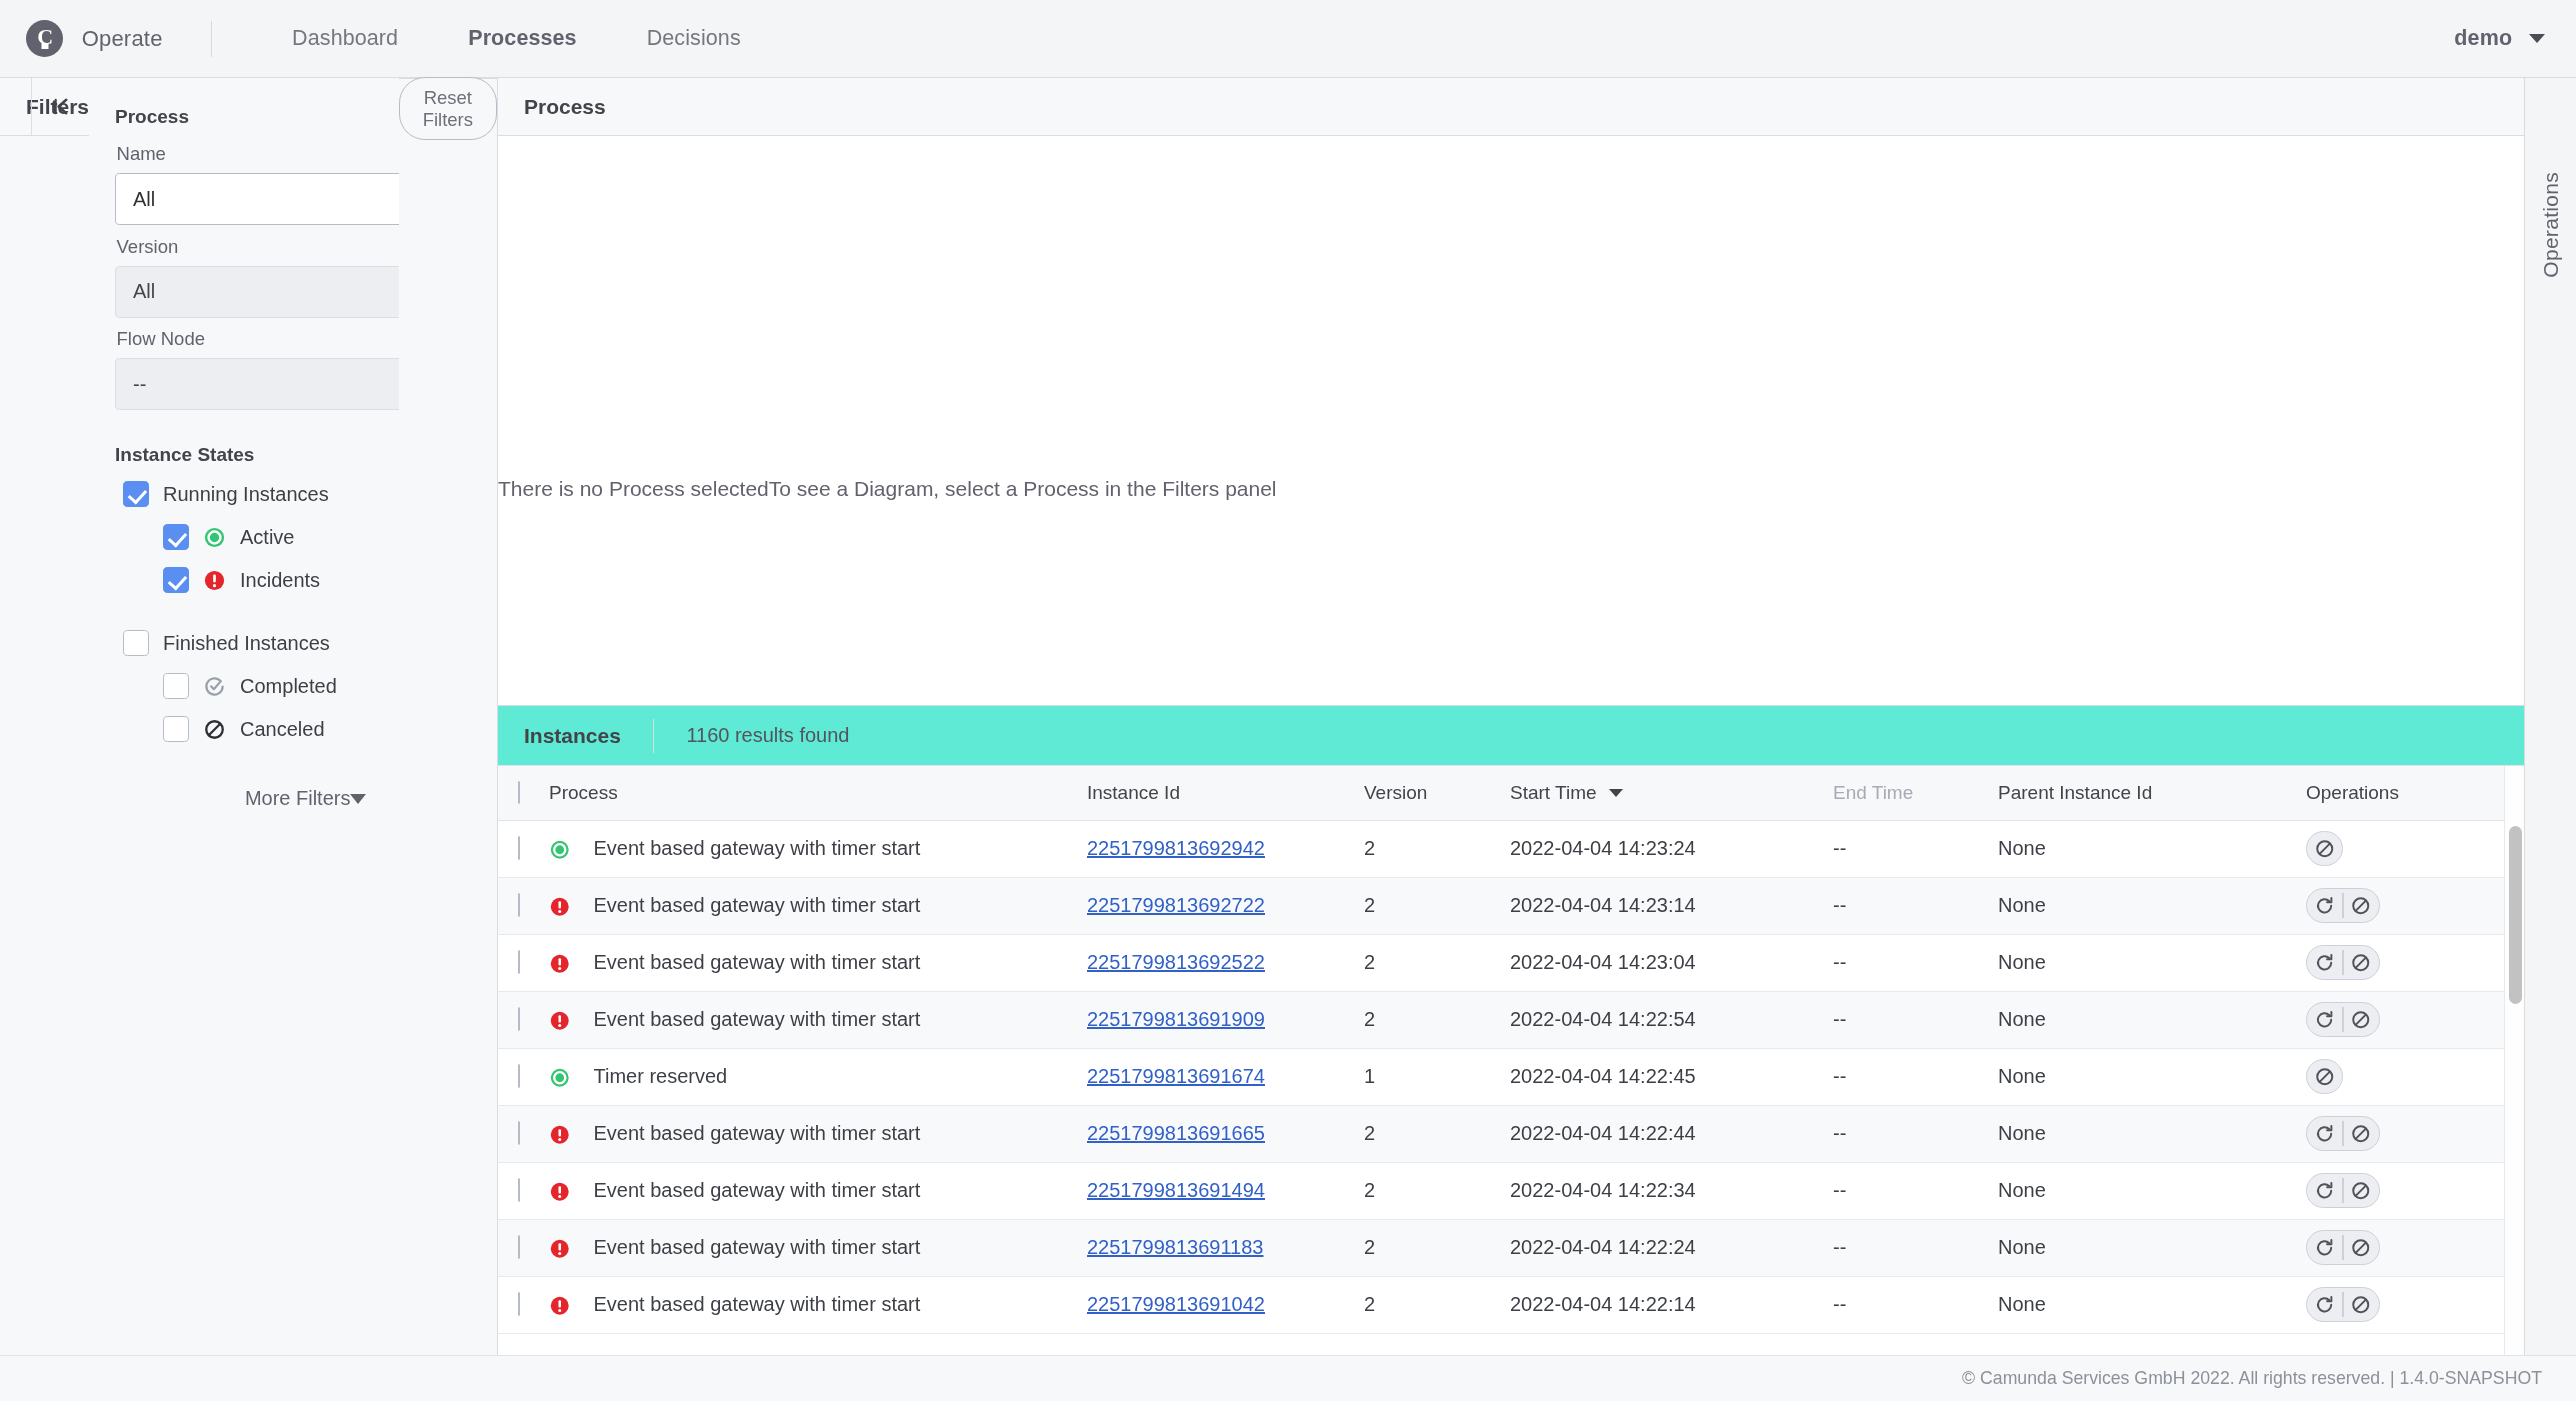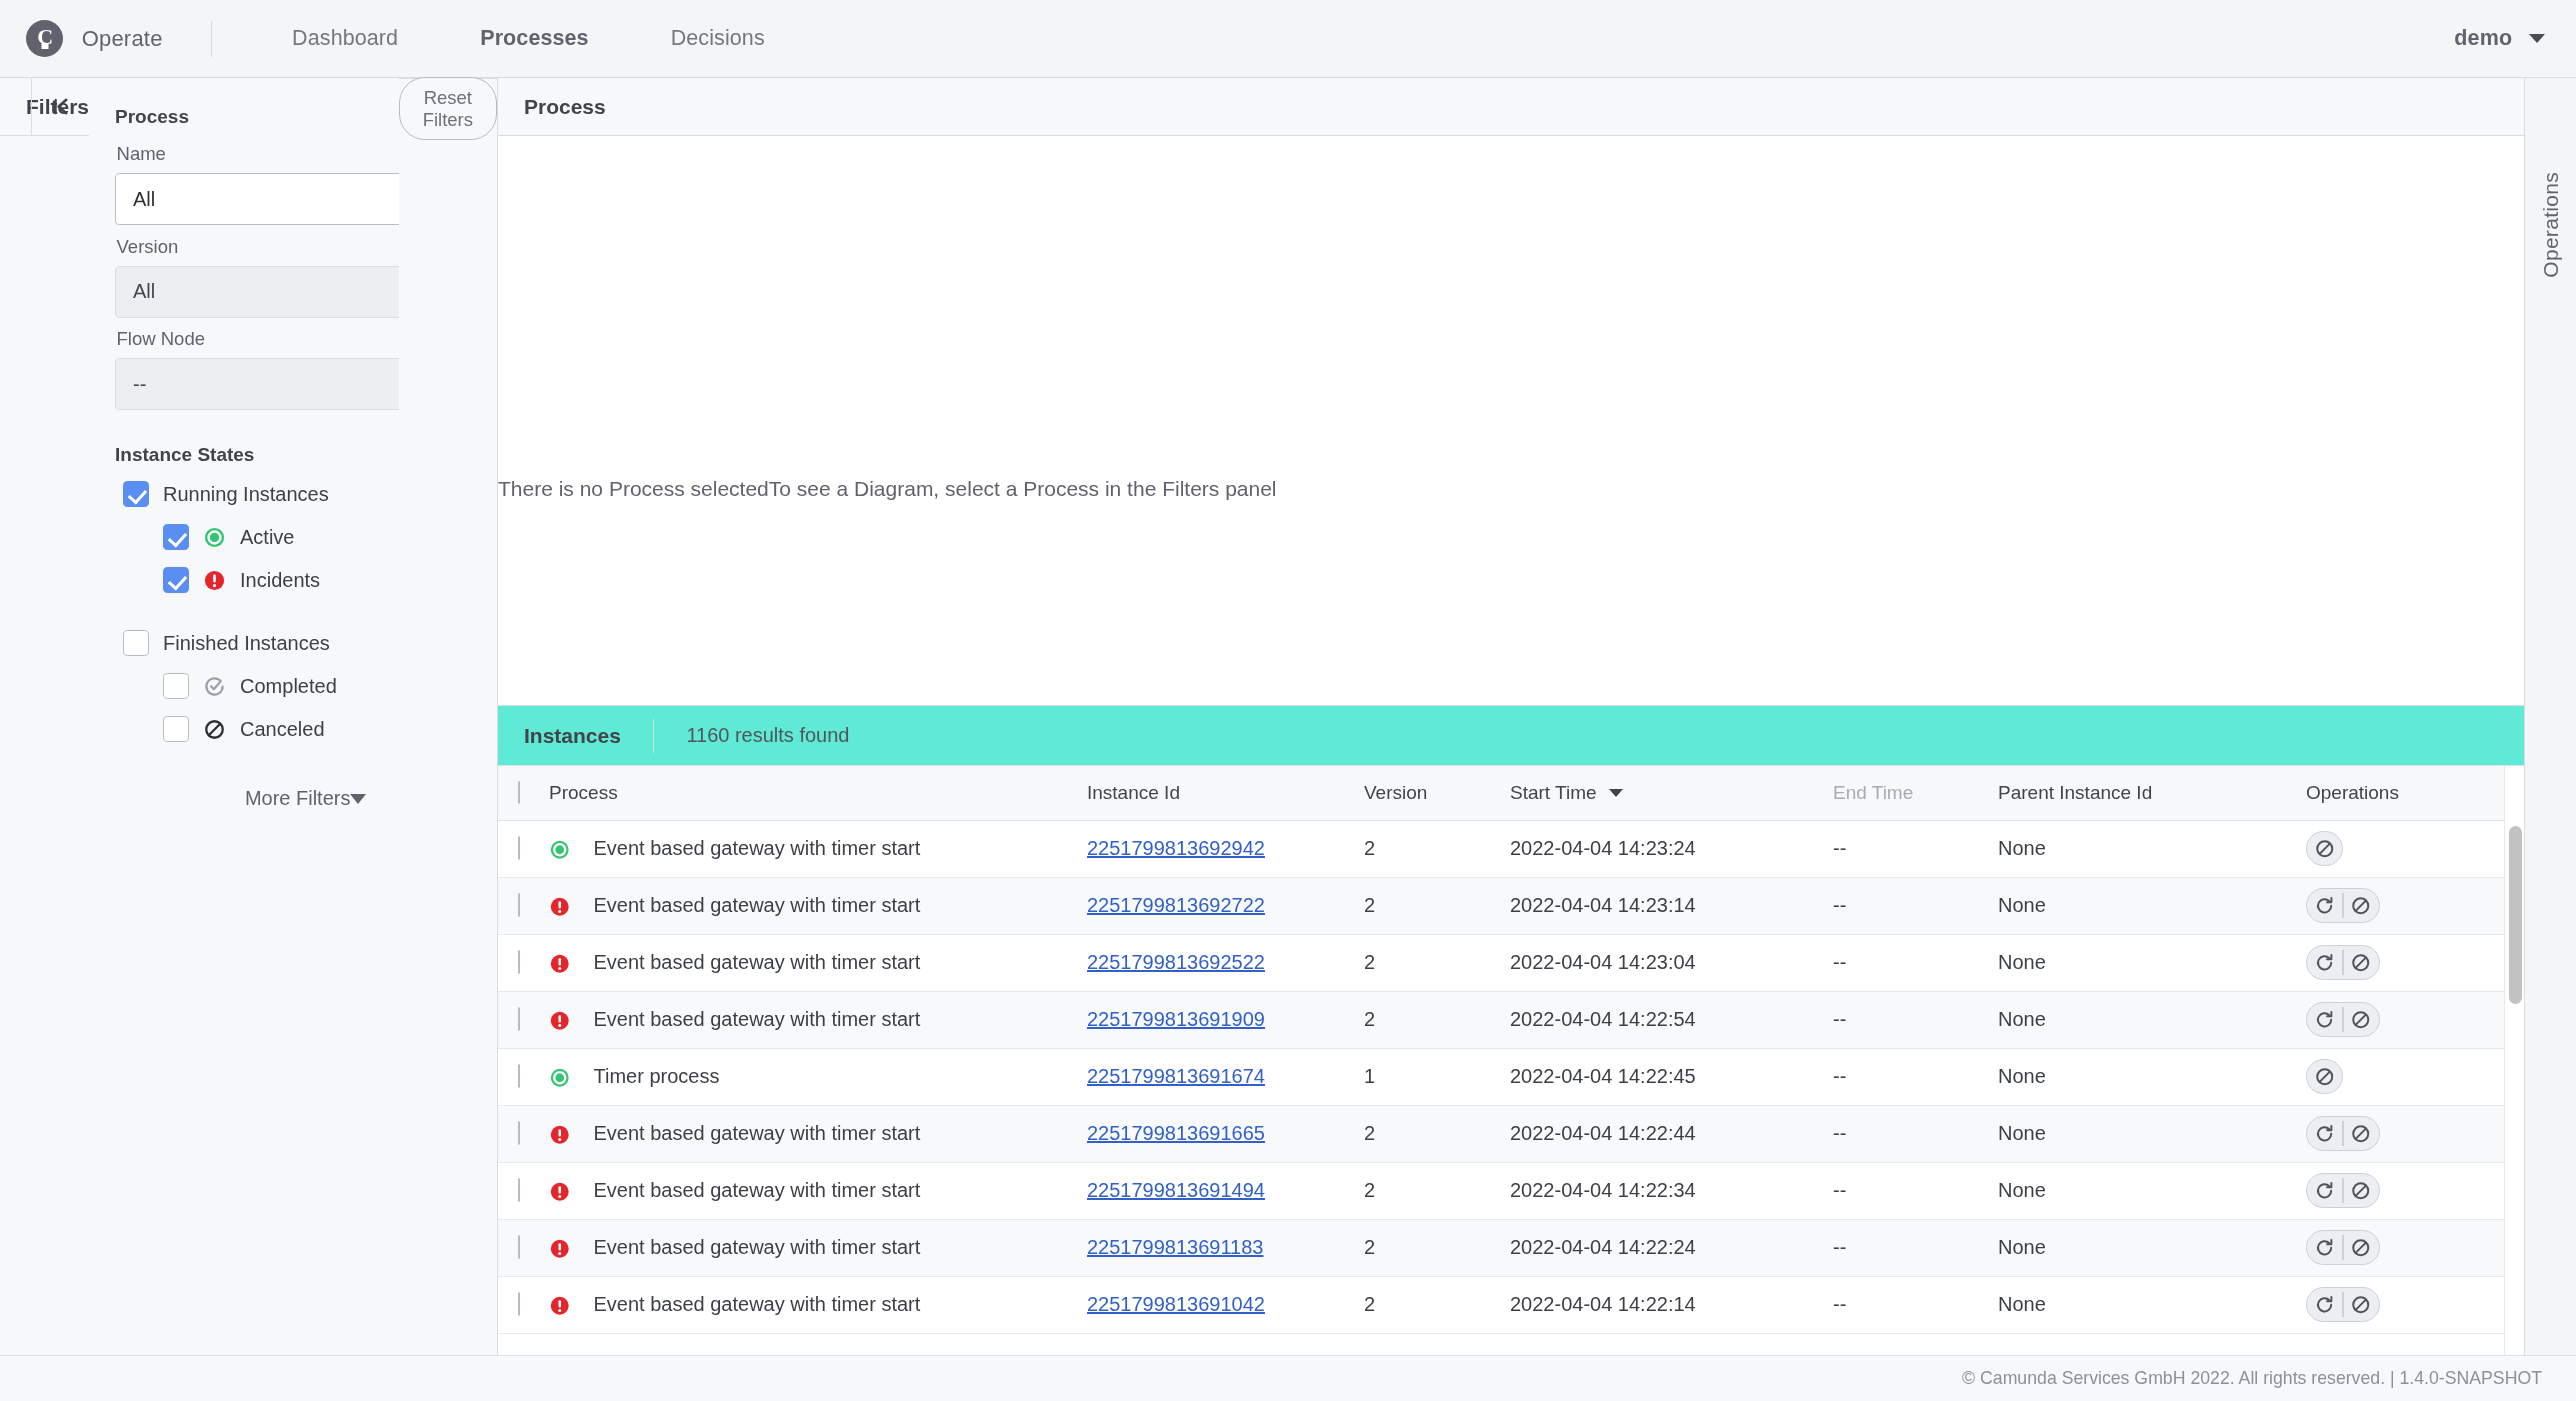--- a/index.html
+++ b/index.html
@@ -30,21 +30,21 @@
     line-height: 1;
     position: relative;
   }
   .logo .glyph { font-size: 22px; letter-spacing: -0.8px; transform: translateY(-2.3px); }
   .logo .dot {
     position: absolute; bottom: 7.7px; left: 50%; transform: translateX(-50%);
     width: 7px; height: 6.2px; background: #fff;
   }
   .brand-name { font-size: 22px; color: #62626e; letter-spacing: 0.2px; }
   .vdivider { width: 1.5px; height: 36px; background: #d6d9e0; margin: 0 45px 0 48px; }
-  .navtabs { display: flex; align-items: center; gap: 12px; }
+  .navtabs { display: flex; align-items: center; gap: 0; }
   .navtab {
     font-size: 21.5px; color: #76767f; padding: 0 35px; cursor: pointer;
     letter-spacing: 0.1px;
   }
   .navtab.active { color: #62626e; font-weight: bold; }
   .spacer { flex: 1; }
   .userbox { display: flex; align-items: center; gap: 17px; cursor: pointer; padding-right: 4.6px; }
   .username { font-size: 21.5px; color: #62626e; font-weight: bold; letter-spacing: 0.2px;}
   .chev-down {
     width: 0; height: 0; border-left: 8.5px solid transparent;
@@ -554,21 +554,21 @@
                   </td>
                 </tr>
                 <tr>
                   <td class="col-check" style="padding-left: 20px;"><span class="cbox"></span></td>
                   <td>
                     <div class="proc-cell">
                       <svg viewBox="0 0 24 24" width="21.5" height="21.5">
                         <circle cx="12" cy="12" r="10" fill="#33c572"></circle>
                         <circle cx="12" cy="12" r="6.2" fill="none" stroke="#ffffff" stroke-width="2.6"></circle>
                       </svg>
-                      <span>Timer process</span>
+                      <span>Timer reserved</span>
                     </div>
                   </td>
                   <td><a class="id-link">2251799813691674</a></td>
                   <td>1</td>
                   <td>2022-04-04 14:22:45</td>
                   <td>--</td>
                   <td>None</td>
                   <td>
                     <div class="ops-cell">
                       <div class="ops-group">

